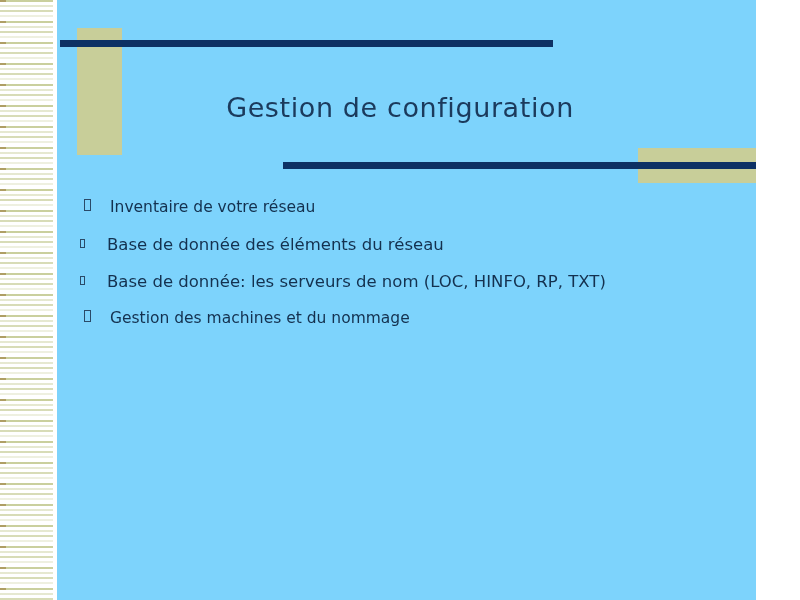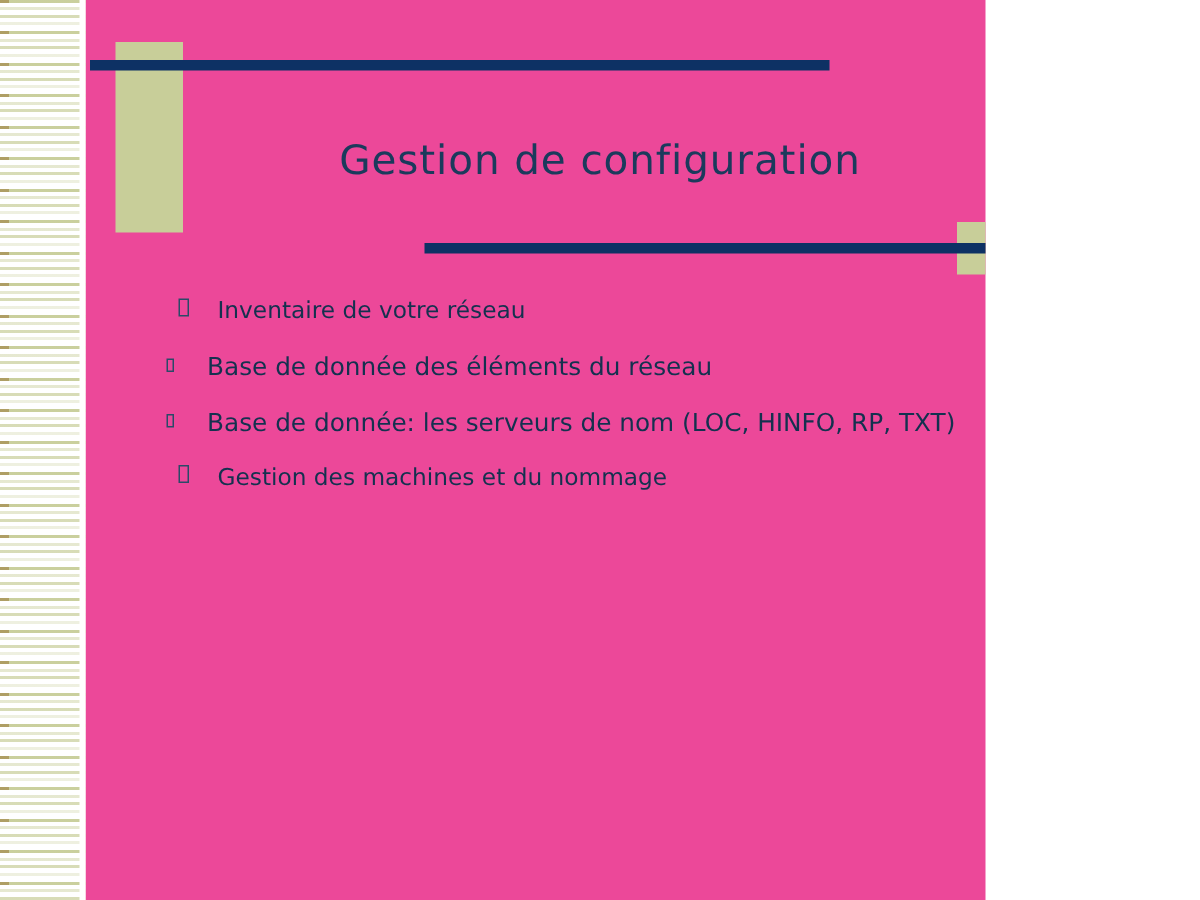--- a/index.html
+++ b/index.html
@@ -2,23 +2,23 @@
 <html><head>
 <meta charset="utf-8">
 <style>
   html, body {
     margin: 0;
     padding: 0;
     background: #ffffff;
   }
   #slide {
     position: relative;
-    width: 657px;
-    height: 600px;
-    background: #ec4899;
+    width: 756px;
+    height: 600px;
+    background: #7dd3fc;
     overflow: hidden;
     font-family: "DejaVu Sans", "Liberation Sans", sans-serif;
   }
 
   
   #sidebar {
     position: absolute;
     left: 0;
     top: 0;
     width: 57px;
@@ -105,26 +105,26 @@
     top: 198px;
     width: 800px;
   }
   .bullet-row {
     display: flex;
     align-items: baseline;
     color: #14314f;
     white-space: nowrap;
   }
   .bullet-row.level-1 {
-    padding-left: 119px;
+    padding-left: 84px;
     height: 37px;
     font-size: 15.5px;
   }
   .bullet-row.level-2 {
-    padding-left: 111px;
+    padding-left: 80px;
     height: 37px;
     font-size: 16.5px;
   }
   
   .marker {
     display: inline-block;
     box-sizing: border-box;
     border: 1px solid #2a4a68;
     background: transparent;
     flex: 0 0 auto;

